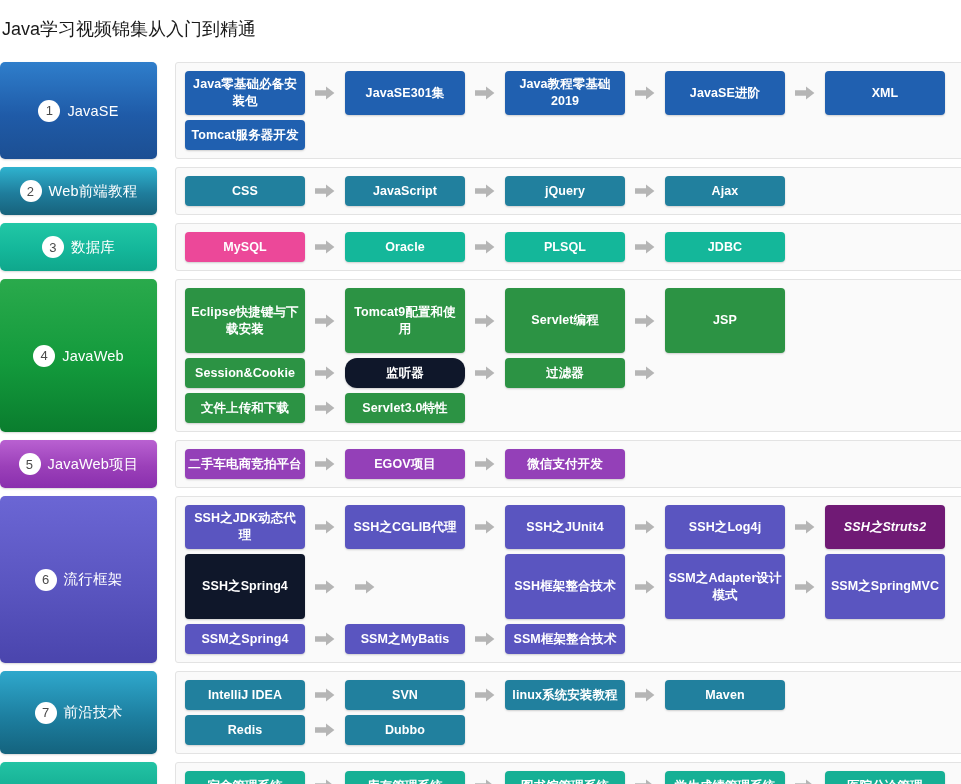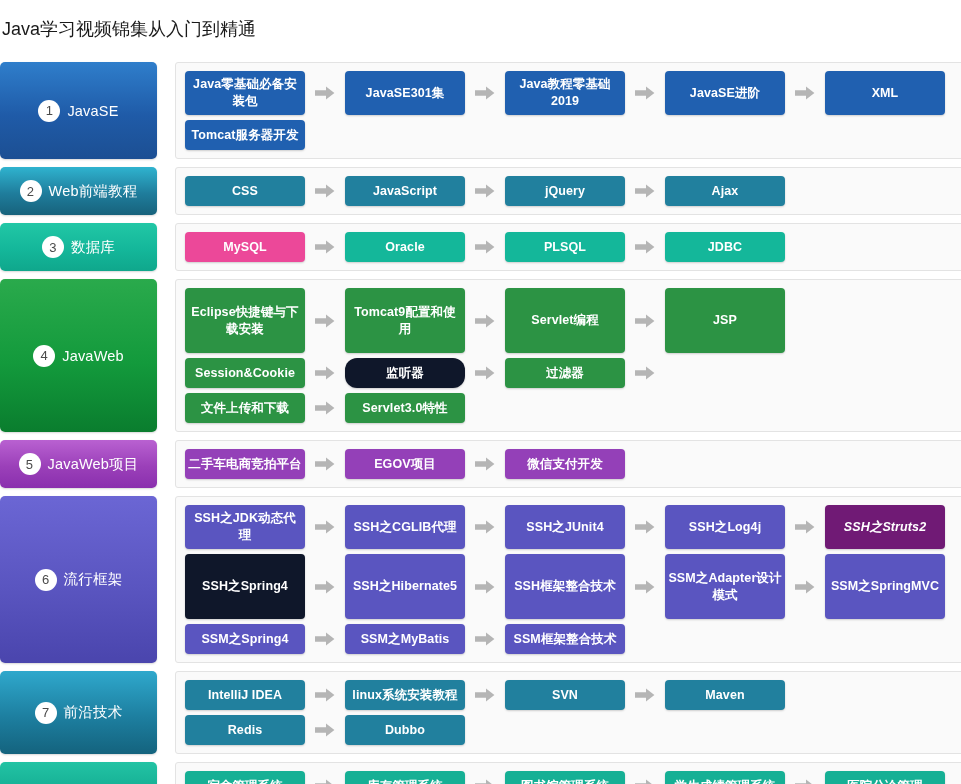--- a/index.html
+++ b/index.html
@@ -407,21 +407,20 @@
           <div class="item-line grid-line">
             <div class="gcell">
               <div class="chip" style="background: #0f172a;">SSH之Spring4</div>
               <div class="arrow">
                 <svg width="20" height="14" viewBox="0 0 20 14" aria-hidden="true">
                   <path d="M0 4.2 H11 V0.6 L19.4 7 L11 13.4 V9.8 H0 Z" fill="#b5b5b5"></path>
                 </svg>
               </div>
             </div>
             <div class="gcell">
-              <div class="chip" style="background: rgb(90, 85, 192);">SSH之Hibernate5</div>
               <div class="arrow">
                 <svg width="20" height="14" viewBox="0 0 20 14" aria-hidden="true">
                   <path d="M0 4.2 H11 V0.6 L19.4 7 L11 13.4 V9.8 H0 Z" fill="#b5b5b5"></path>
                 </svg>
               </div>
             </div>
             <div class="gcell">
               <div class="chip" style="background: rgb(90, 85, 192);">SSH框架整合技术</div>
               <div class="arrow">
                 <svg width="20" height="14" viewBox="0 0 20 14" aria-hidden="true">
@@ -473,29 +472,29 @@
           <div class="item-line grid-line">
             <div class="gcell">
               <div class="chip" style="background: rgb(33, 128, 158);">IntelliJ IDEA</div>
               <div class="arrow">
                 <svg width="20" height="14" viewBox="0 0 20 14" aria-hidden="true">
                   <path d="M0 4.2 H11 V0.6 L19.4 7 L11 13.4 V9.8 H0 Z" fill="#b5b5b5"></path>
                 </svg>
               </div>
             </div>
             <div class="gcell">
+              <div class="chip" style="background: rgb(33, 128, 158);">SVN</div>
+              <div class="arrow">
+                <svg width="20" height="14" viewBox="0 0 20 14" aria-hidden="true">
+                  <path d="M0 4.2 H11 V0.6 L19.4 7 L11 13.4 V9.8 H0 Z" fill="#b5b5b5"></path>
+                </svg>
+              </div>
+            </div>
+            <div class="gcell">
               <div class="chip" style="background: rgb(33, 128, 158);">linux系统安装教程</div>
-              <div class="arrow">
-                <svg width="20" height="14" viewBox="0 0 20 14" aria-hidden="true">
-                  <path d="M0 4.2 H11 V0.6 L19.4 7 L11 13.4 V9.8 H0 Z" fill="#b5b5b5"></path>
-                </svg>
-              </div>
-            </div>
-            <div class="gcell">
-              <div class="chip" style="background: rgb(33, 128, 158);">SVN</div>
               <div class="arrow">
                 <svg width="20" height="14" viewBox="0 0 20 14" aria-hidden="true">
                   <path d="M0 4.2 H11 V0.6 L19.4 7 L11 13.4 V9.8 H0 Z" fill="#b5b5b5"></path>
                 </svg>
               </div>
             </div>
             <div class="gcell">
               <div class="chip" style="background: rgb(33, 128, 158);">Maven</div>
             </div>
           </div>

